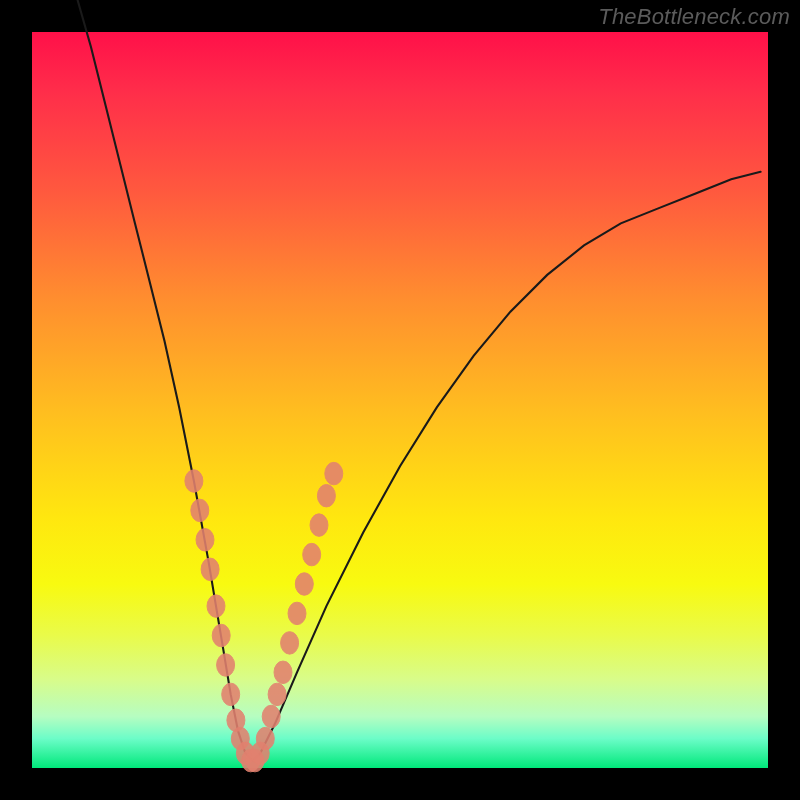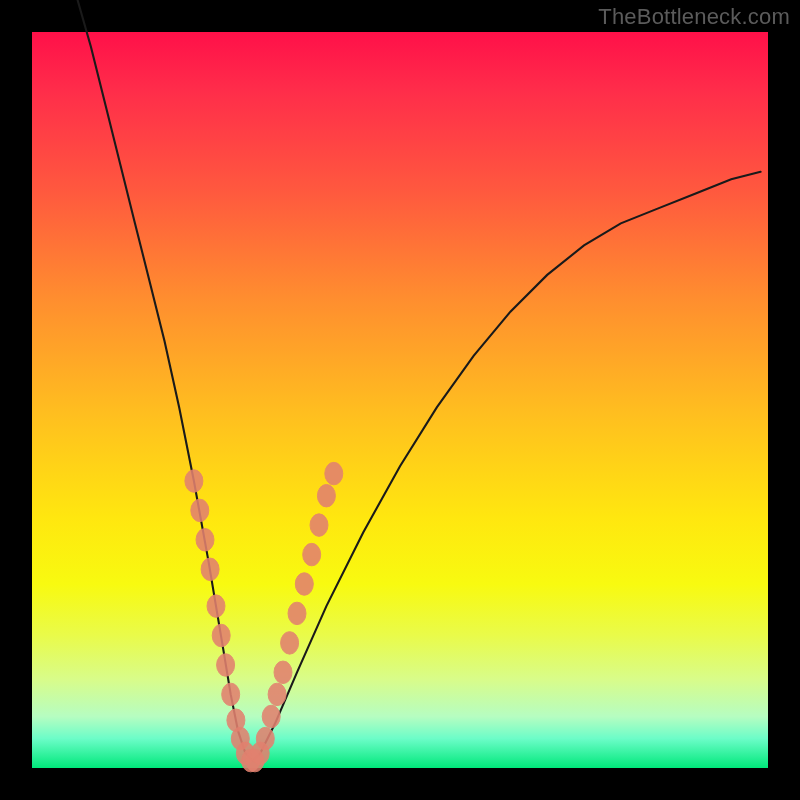--- a/index.html
+++ b/index.html
@@ -41,20 +41,21 @@
   }
   .watermark {
     position: absolute;
     top: 4px;
     right: 10px;
     color: #5b5b5b;
     font-size: 22px;
     letter-spacing: 0.2px;
     font-weight: 500;
     user-select: none;
+    font-style: italic;
   }
   svg.curve {
     position: absolute;
     top: 0;
     left: 0;
     width: 736px;
     height: 736px;
     overflow: visible;
   }
   .curve-path {

